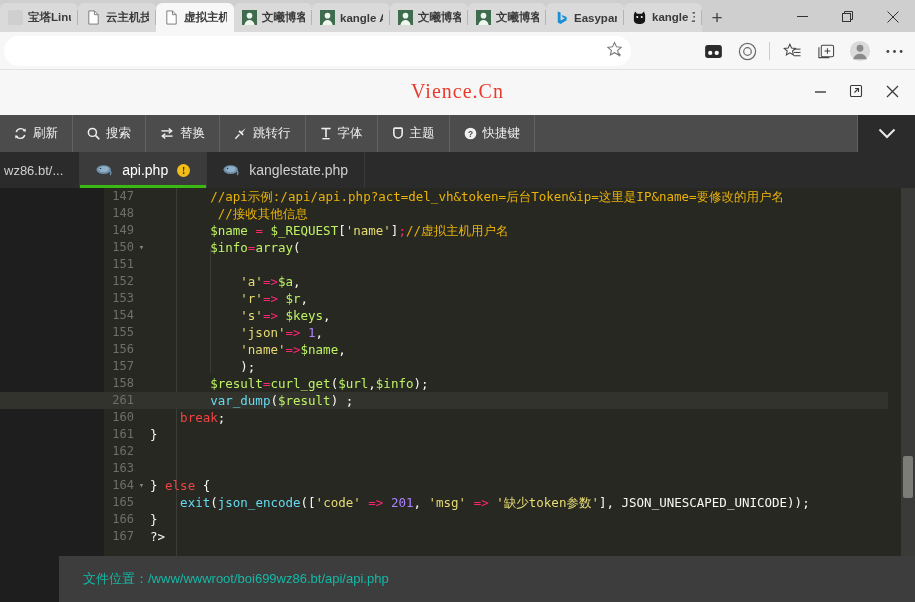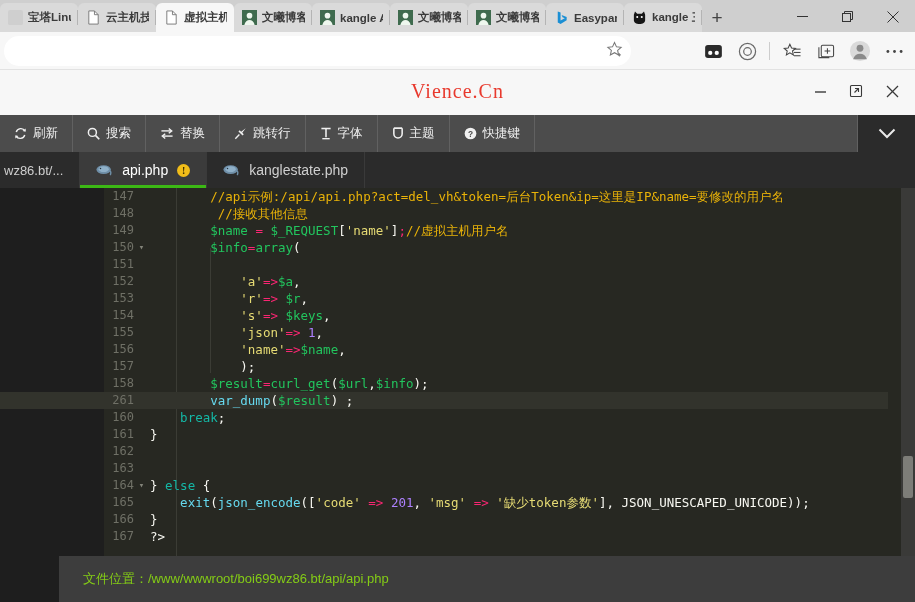--- a/index.html
+++ b/index.html
@@ -172,43 +172,43 @@
   .fold {
     position: absolute; left: 137px; width: 9px; text-align: center;
     color: #83847a; font-size: 9px; line-height: 17px;
   }
   .ctext { position: absolute; left: 150px; color: #f8f8f2; }
   .indent-guide {
     position: absolute; top: 0; width: 1px; height: 368px; background: #3b3c35;
   }
   
   .c-com { color: #eab308; }
-  .c-var { color: #22c55e; }
+  .c-var { color: #bef264; }
   .c-str { color: #e6db74; }
   .c-op  { color: #f92672; }
-  .c-kw  { color: #14b8a6; }
+  .c-kw  { color: #ef4444; }
   .c-fn  { color: #66d9ef; }
   .c-num { color: #ae81ff; }
   .c-pl  { color: #f8f8f2; }
 
   .vscroll {
     position: absolute; right: 0; top: 118px; width: 14px; height: 368px;
     background: #3a3a38;
   }
   .vthumb {
     position: absolute; left: 2px; width: 10px; top: 268px; height: 42px;
     background: #7d7d78; border-radius: 2px;
   }
 
   .ed-status {
     position: absolute; left: 0; top: 486px; width: 915px; height: 46px;
     background: #3d3d3d; display: flex; align-items: center;
   }
   .status-gap { width: 59px; flex: 0 0 59px; height: 46px; background: #1e1e1e; }
-  .status-text { color: #84cc16; font-size: 13px; padding-left: 24px; }
+  .status-text { color: #14b8a6; font-size: 13px; padding-left: 24px; }
 </style>
 </head>
 <body>
 
 <div id="root">
 
   <div class="browser-tabstrip">
     <div id="btabs" style="display:flex;align-items:flex-start;font-weight:bold;">
         <div class="btab">
           <span style="display: flex; flex: 0 0 15px;">

